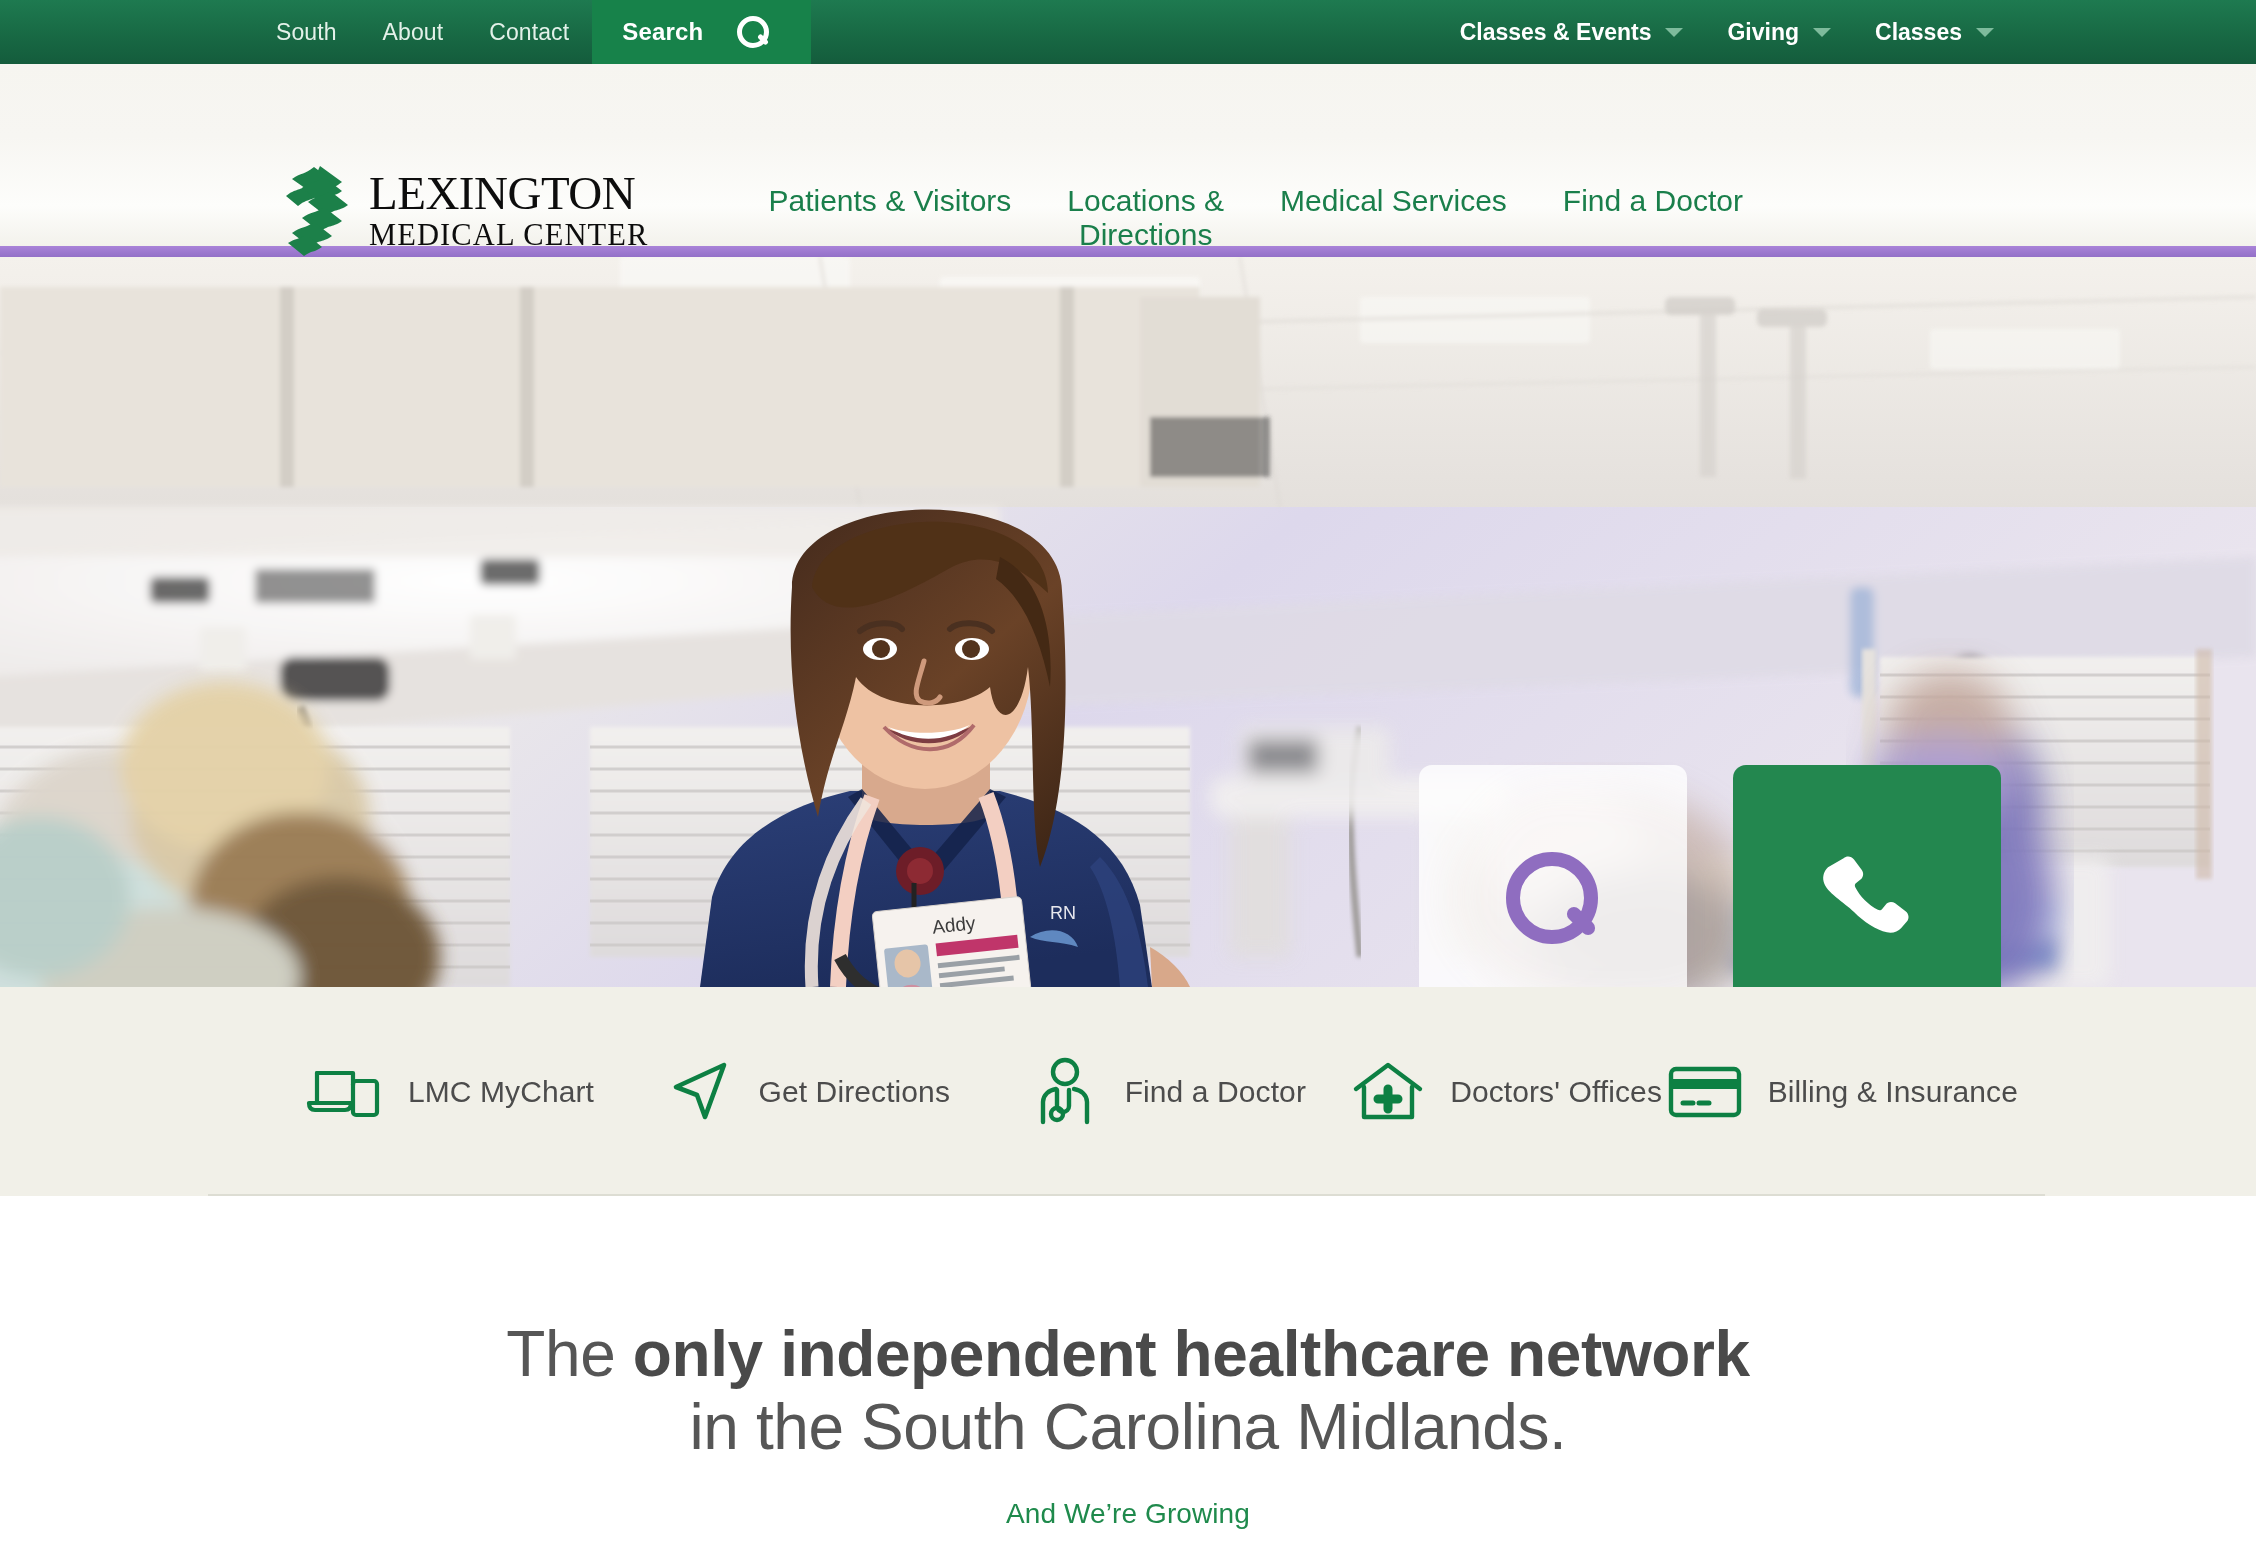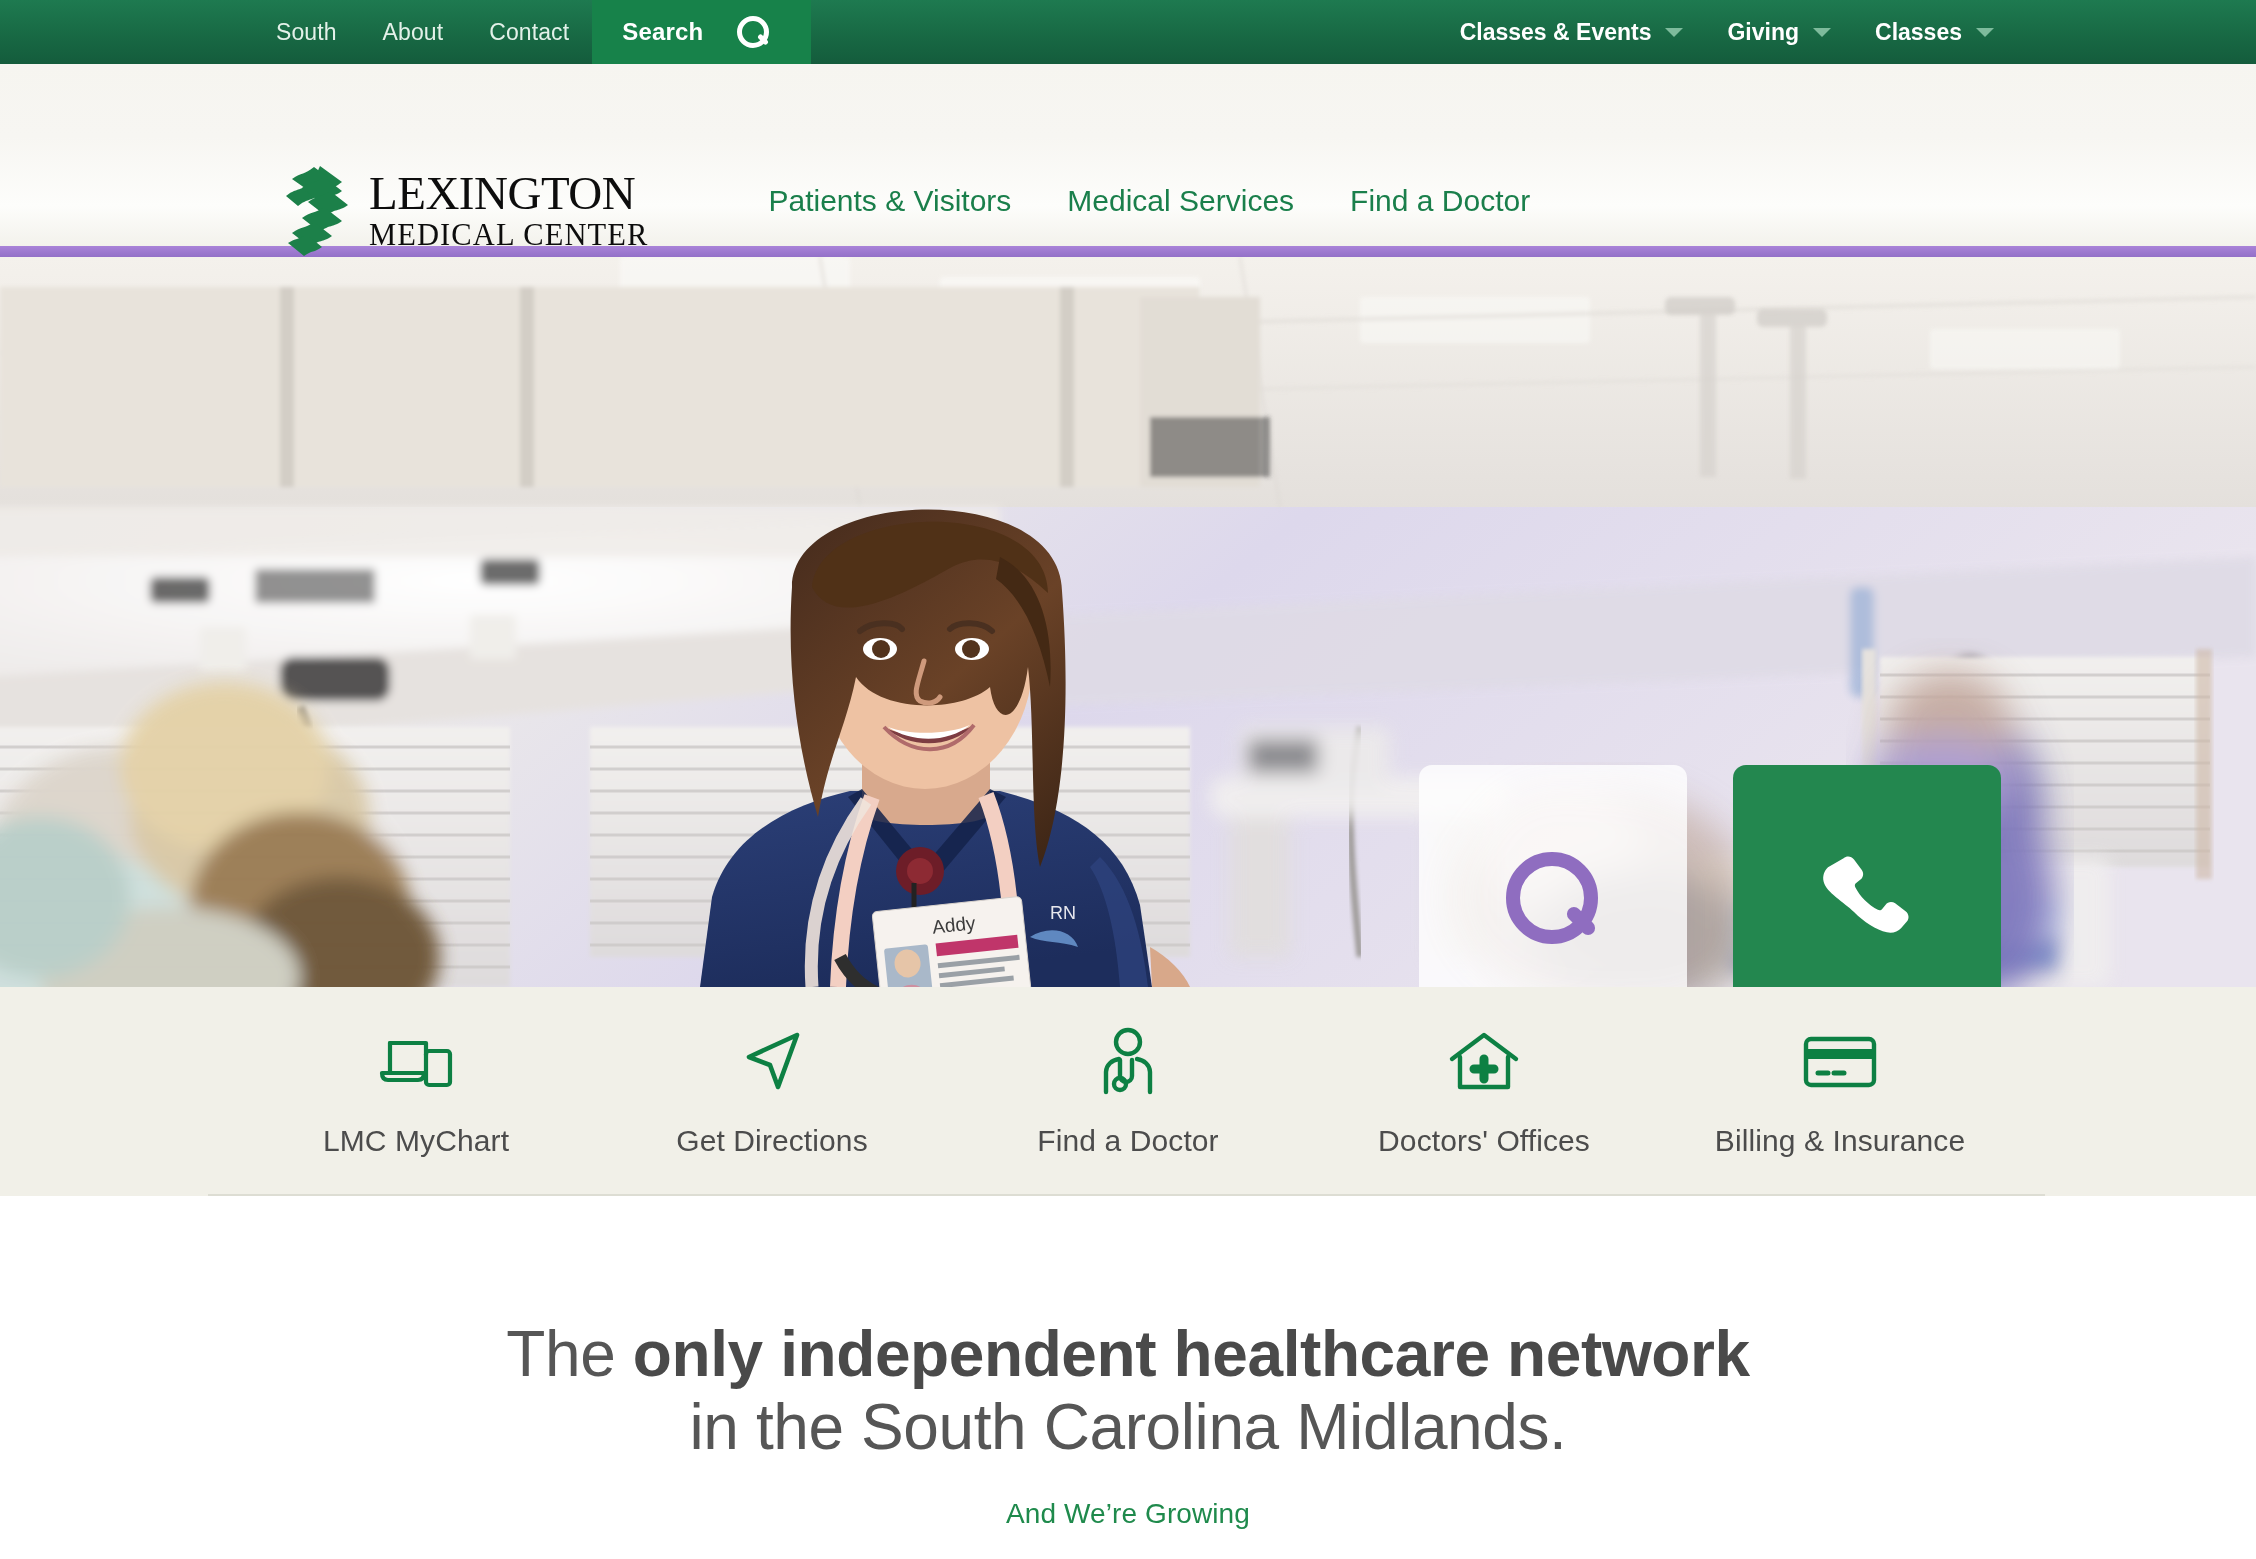--- a/index.html
+++ b/index.html
@@ -184,25 +184,26 @@
   }
   .quicklinks::after{
     content:"";
     position:absolute;
     left:208px;right:211px;bottom:0;height:2px;
     background:#ddddd3;
   }
   .ql{
     width:356px;
     display:flex;
-    flex-direction:column;
+    flex-direction:row;
     align-items:center;
     gap:25px;
     cursor:pointer;
     text-decoration:none;
+    justify-content:flex-end;
   }
   .ql-icon{ height:74px; display:flex;align-items:center;justify-content:center; }
   .ql-label{
     color:#4c4c4c;
     font-size:30px;
     letter-spacing:.1px;
     white-space:nowrap;
   }
 
   
@@ -270,20 +271,22 @@
         <path d="M26 70 L42 83 C34 89 32 86 24 92 L8 79 C16 74 18 76 26 70 Z"></path>
       </g>
     </svg>
     <span class="brand-text">
       <span class="brand-top">LEXINGTON</span>
       <span class="brand-bot">MEDICAL CENTER</span>
     </span>
   </a>
   <nav class="mainnav">
     <a>Patients &amp; Visitors</a>
+    <a>Locations &amp;
+Directions</a>
     <a>Medical Services</a>
     <a>Find a Doctor</a>
   </nav>
 </div>
 <div class="purple-rule"></div>
 
 <div class="hero">
   <svg class="hero-photo" viewBox="0 0 2256 730" preserveAspectRatio="none">
     <defs>
       <linearGradient id="roomG" x1="0" y1="0" x2="1" y2="0.4">

